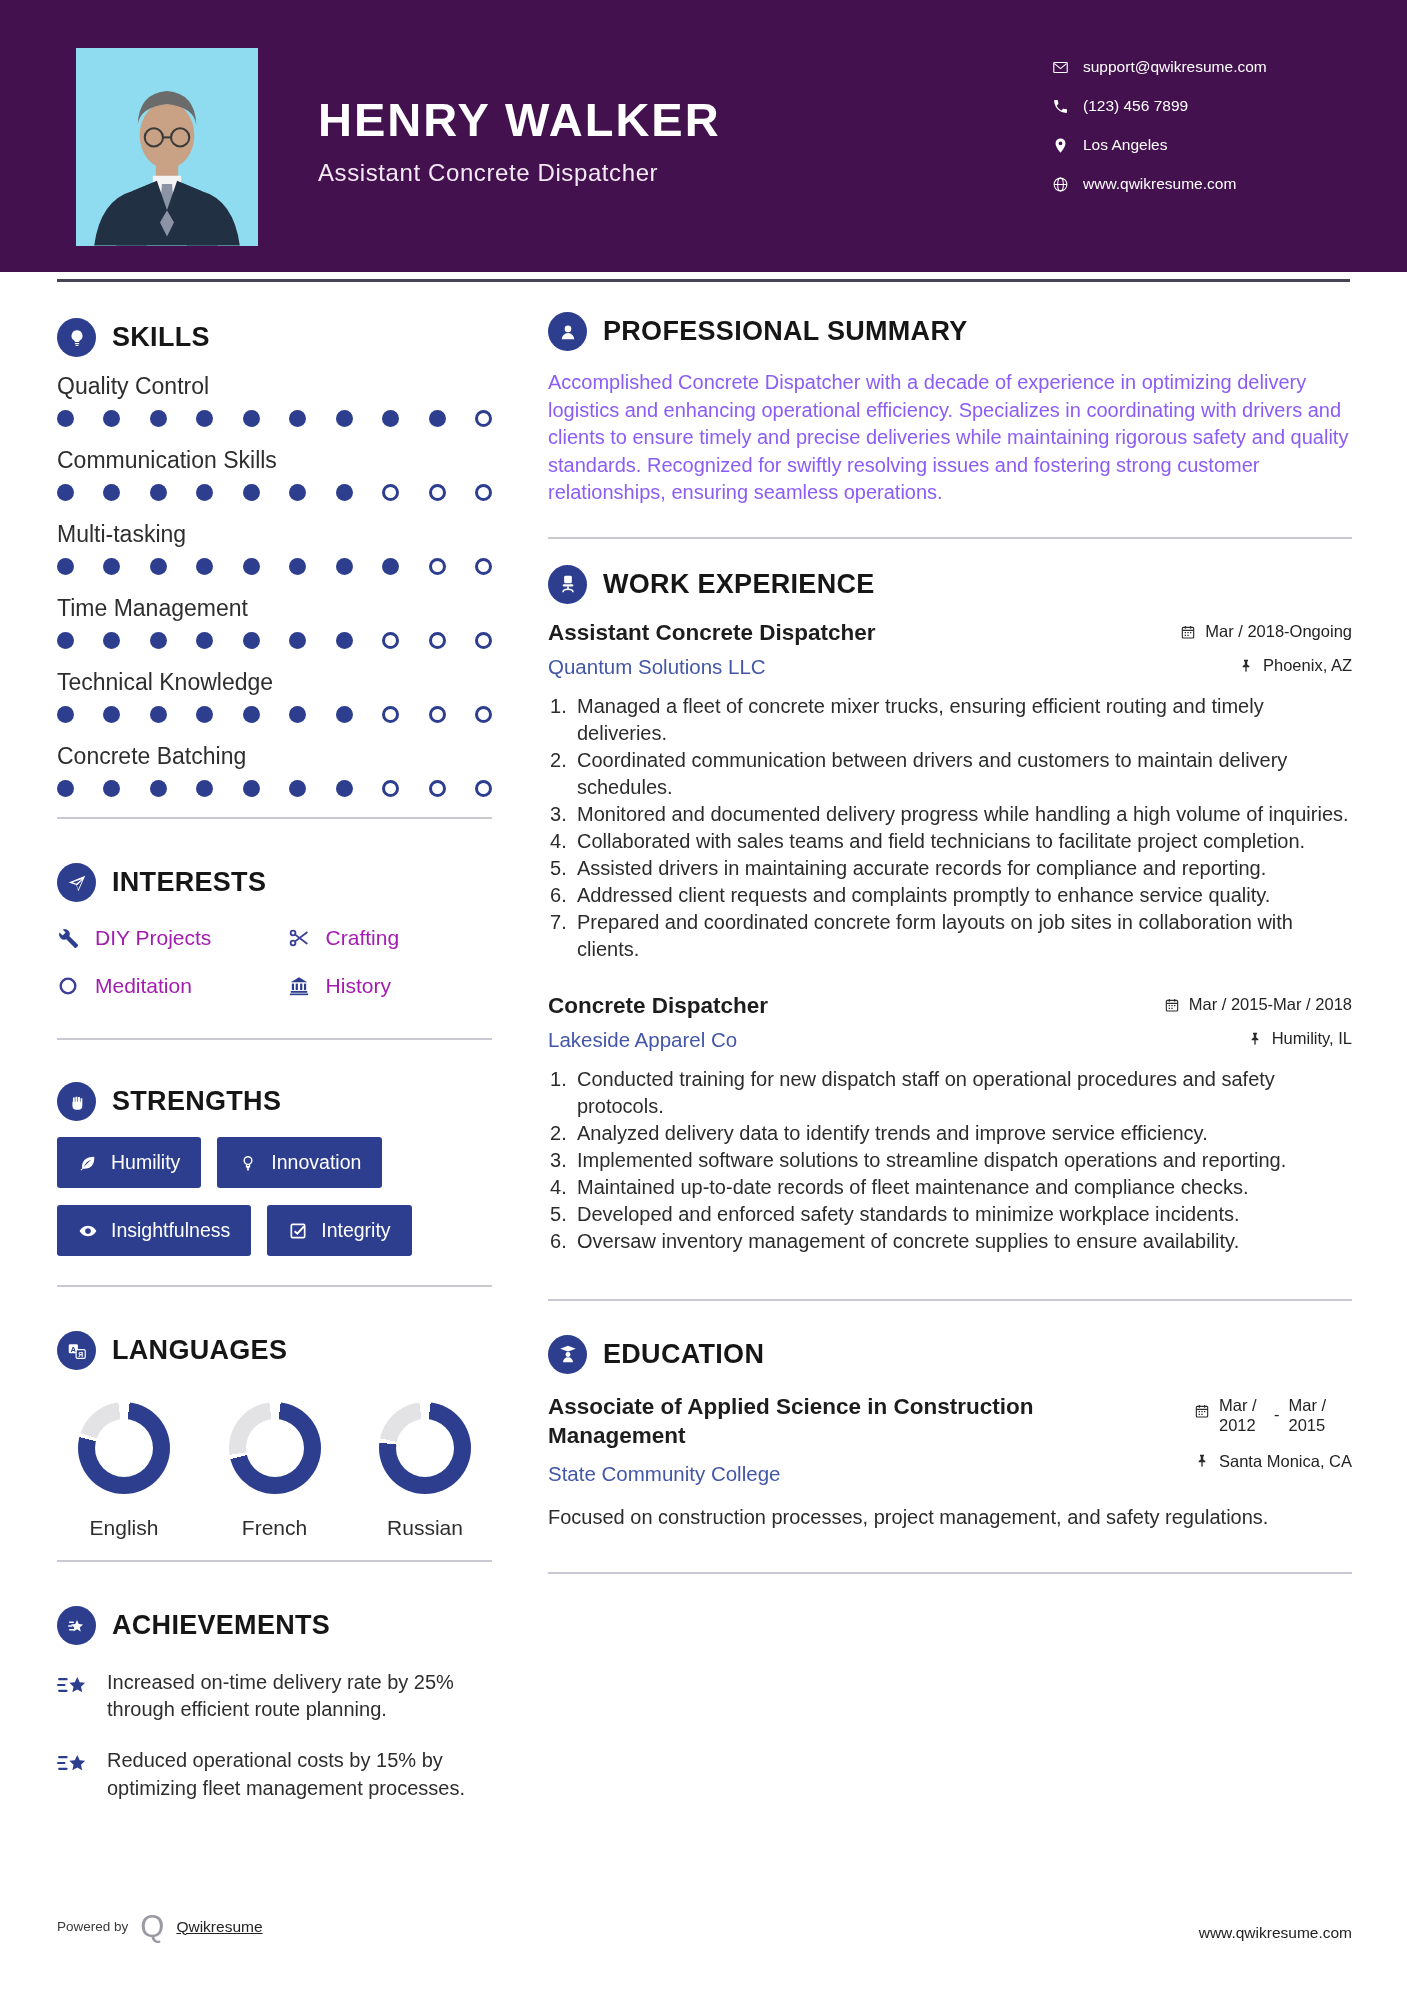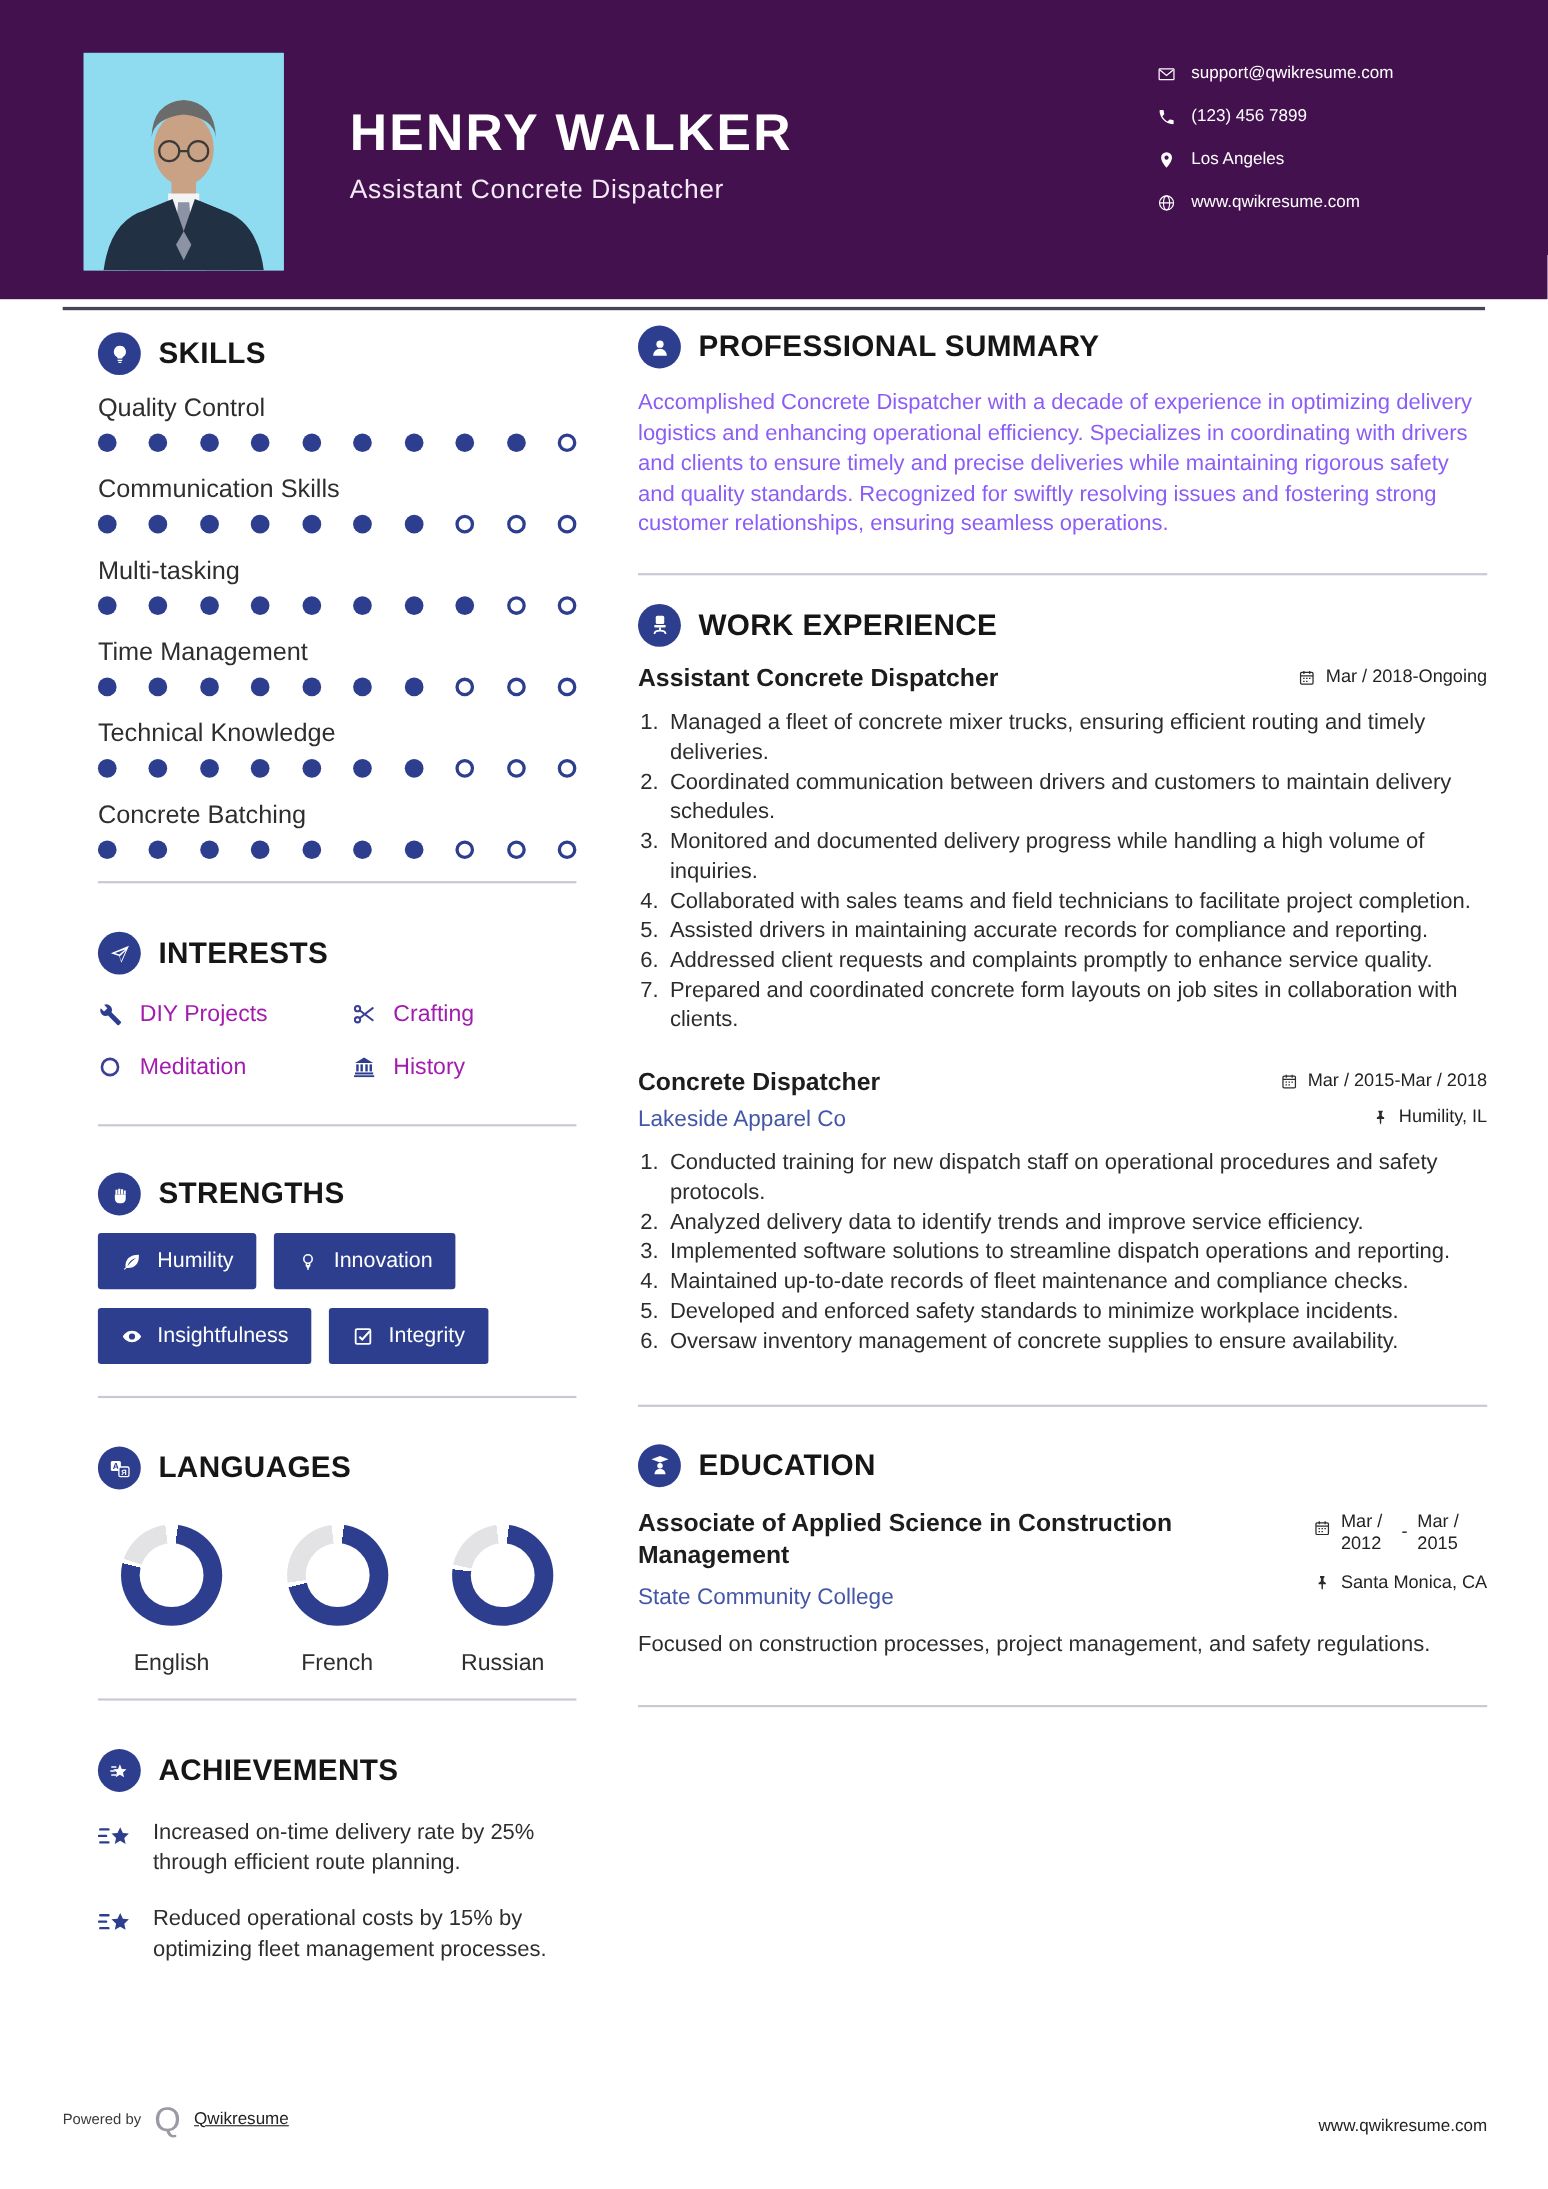--- a/index.html
+++ b/index.html
@@ -14,21 +14,21 @@
   .namewrap { position:absolute; left:318px; top:92px; color:#fff; }
   .name { font-size:47px; font-weight:800; letter-spacing:2px; color:#ffffff; }
   .jobtitle { font-size:24px; font-weight:400; letter-spacing:.6px; margin-top:12px; color:#f3eaf6; }
   .contacts { position:absolute; left:1052px; top:58px; list-style:none; }
   .contacts li { display:flex; align-items:center; gap:14px; margin-bottom:21px; color:#fff; font-size:15.5px; }
   .contacts svg { width:17px; height:17px; flex:none; }
 
   .header-line { margin:7px 57px 0 57px; height:3px; background:#474456; }
 
   
-  .content { display:flex; padding:0 55px 0 89px; margin-top:14px;justify-content:flex-end; }
+  .content { display:flex; padding:0 55px 0 57px; margin-top:30px;justify-content:flex-end; }
   .left  { width:435px; flex:none; }
   .right { flex:1; margin-left:56px; }
 
   .rule { height:2px; background:#c9c9d4; }
 
   .sec-head { display:flex; align-items:center; gap:16px; }
   .sec-icon { width:39px; height:39px; border-radius:50%; background:#2d3e8f; flex:none;
               display:flex; align-items:center; justify-content:center; }
   .sec-icon svg { width:22px; height:22px; }
   .sec-head h2 { font-size:27px; font-weight:800; color:#161616; letter-spacing:.3px; }
@@ -463,20 +463,29 @@
           <div class="job-row">
             <div class="job-title">Assistant Concrete Dispatcher</div>
             <div class="meta">
               <svg viewBox="0 0 24 24" fill="none" stroke="#2b2b2b" stroke-width="1.7">
                   <rect x="3.5" y="5" width="17" height="16" rx="1.5"></rect>
                   <path d="M3.5 9.5h17M8 3v4M16 3v4M7 13h2M11 13h2M15 13h2M7 17h2M11 17h2"></path>
                 </svg>
               <span>Mar / 2018-Ongoing</span>
             </div>
           </div>
+          <div class="job-row">
+            <div class="job-company">Quantum Solutions LLC</div>
+            <div class="meta">
+              <svg viewBox="0 0 24 24" fill="#2b2b2b">
+                  <path d="M9 2.5h6v2l-1.2 1v4.2l3.2 2.3v2H13v5.5L12 21.5 11 19.5V14H7v-2l3.2-2.3V5.5L9 4.5z"></path>
+                </svg>
+              <span>Phoenix, AZ</span>
+            </div>
+          </div>
           <ol class="bullets">
             <li>Managed a fleet of concrete mixer trucks, ensuring efficient routing and timely deliveries.</li>
             <li>Coordinated communication between drivers and customers to maintain delivery schedules.</li>
             <li>Monitored and documented delivery progress while handling a high volume of inquiries.</li>
             <li>Collaborated with sales teams and field technicians to facilitate project completion.</li>
             <li>Assisted drivers in maintaining accurate records for compliance and reporting.</li>
             <li>Addressed client requests and complaints promptly to enhance service quality.</li>
             <li>Prepared and coordinated concrete form layouts on job sites in collaboration with clients.</li>
           </ol>
         </article>

